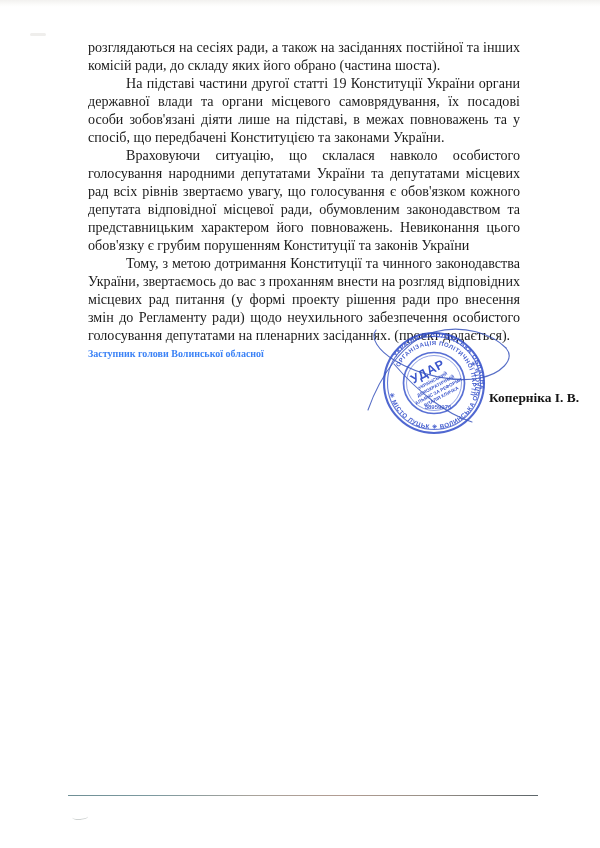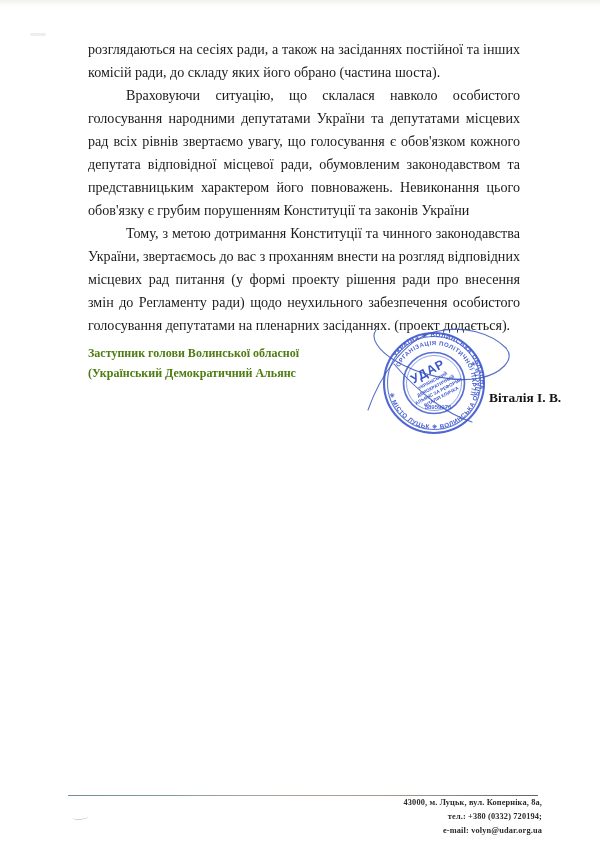--- a/index.html
+++ b/index.html
@@ -36,21 +36,21 @@
     background: #efeeec;
     border-radius: 2px;
   }
 
   .body-text {
     position: absolute;
     left: 88px;
     top: 38px;
     width: 432px;
     font-size: 14.1px;
-    line-height: 23px;
+    line-height: 18px;
     color: #1b1b1b;
     text-align: justify;
     text-justify: inter-word;
     -webkit-hyphens: none;
     hyphens: none;
   }
   .body-text p {
     margin: 0 0 0 0;
     text-indent: 38px;
     text-align: justify;
@@ -63,23 +63,23 @@
   }
 
   
   .sig-block {
     position: absolute;
     left: 88px;
     top: 344px;
     width: 300px;
     font-family: "Liberation Serif", "DejaVu Serif", serif;
     font-weight: bold;
-    font-size: 12px;
+    font-size: 10px;
     line-height: 19.5px;
-    color: #4d7c0f;
+    color: #3b82f6;
   }
   .sig-block div {
     white-space: nowrap;
   }
 
   .sig-name {
     position: absolute;
     left: 489px;
     top: 390px;
     font-family: "Liberation Serif", "DejaVu Serif", serif;
@@ -148,30 +148,30 @@
 </head>
 <body>
 
 <div class="page">
 
   <div class="scan-edge-top"></div>
   <div class="scan-speck"></div>
 
   <div class="body-text">
     <p class="no-indent last-line-left">розглядаються на сесіях ради, а також на засіданнях постійної та інших комісій ради, до складу яких його обрано (частина шоста).</p>
+    <p class="last-line-left">На підставі частини другої статті 19 Конституції України органи державної влади та органи місцевого самоврядування, їх посадові особи зобов'язані діяти лише на підставі, в межах повноважень та у спосіб, що передбачені Конституцією та законами України.</p>
     <p class="last-line-left">Враховуючи ситуацію, що склалася навколо особистого голосування народними депутатами України та депутатами місцевих рад всіх рівнів звертаємо увагу, що голосування є обов'язком кожного депутата відповідної місцевої ради, обумовленим законодавством та представницьким характером його повноважень. Невиконання цього обов'язку є грубим порушенням Конституції та законів України</p>
     <p class="last-line-left">Тому, з метою дотримання Конституції та чинного законодавства України, звертаємось до вас з проханням внести на розгляд відповідних місцевих рад питання (у формі проекту рішення ради про внесення змін до Регламенту ради) щодо неухильного забезпечення особистого голосування депутатами на пленарних засіданнях. (проект додається).</p>
   </div>
 
   <div class="sig-block">
     <div>Заступник голови Волинської обласної</div>
-    <div>(Український Демократичний Альянс</div>
-  </div>
-
-  <div class="sig-name">Віталія І. В.</div>
+  </div>
+
+  <div class="sig-name">Коперніка І. В.</div>
 
   <div class="seal">
     <svg width="116" height="116" viewBox="0 0 116 116" xmlns="http://www.w3.org/2000/svg">
       <defs>
         <path id="ringOuter" d="M 58,58 m -46,0 a 46,46 0 1,1 92,0 a 46,46 0 1,1 -92,0"></path>
         <path id="ringOuterB" d="M 58,58 m -46,0 a 46,46 0 1,0 92,0 a 46,46 0 1,0 -92,0"></path>
         <path id="ringInnerArc" d="M 58,58 m -38,0 a 38,38 0 1,1 76,0 a 38,38 0 1,1 -76,0"></path>
       </defs>
 
       <circle cx="58" cy="58" r="50" fill="none" stroke="#2c49c8" stroke-width="2.1" opacity="0.9"></circle>
@@ -213,19 +213,14 @@
         <path d="M8,92 C20,58 44,22 74,14 C104,6 132,16 146,30"></path>
         <path d="M146,30 C156,42 140,56 120,60 C96,65 60,58 34,42 C18,32 10,20 16,12"></path>
         <path d="M34,46 C58,74 86,96 112,104"></path>
       </g>
     </svg>
   </div>
 
   <div class="footer-rule"></div>
   <div class="footer-smudge"></div>
 
-  <div class="footer-text">
-    <div>43000, м. Луцьк, вул. Коперніка, 8а,</div>
-    <div>тел.: +380 (0332) 720194;</div>
-    <div>e-mail: volyn@udar.org.ua</div>
-  </div>
 
 </div>
 
 </body></html>

